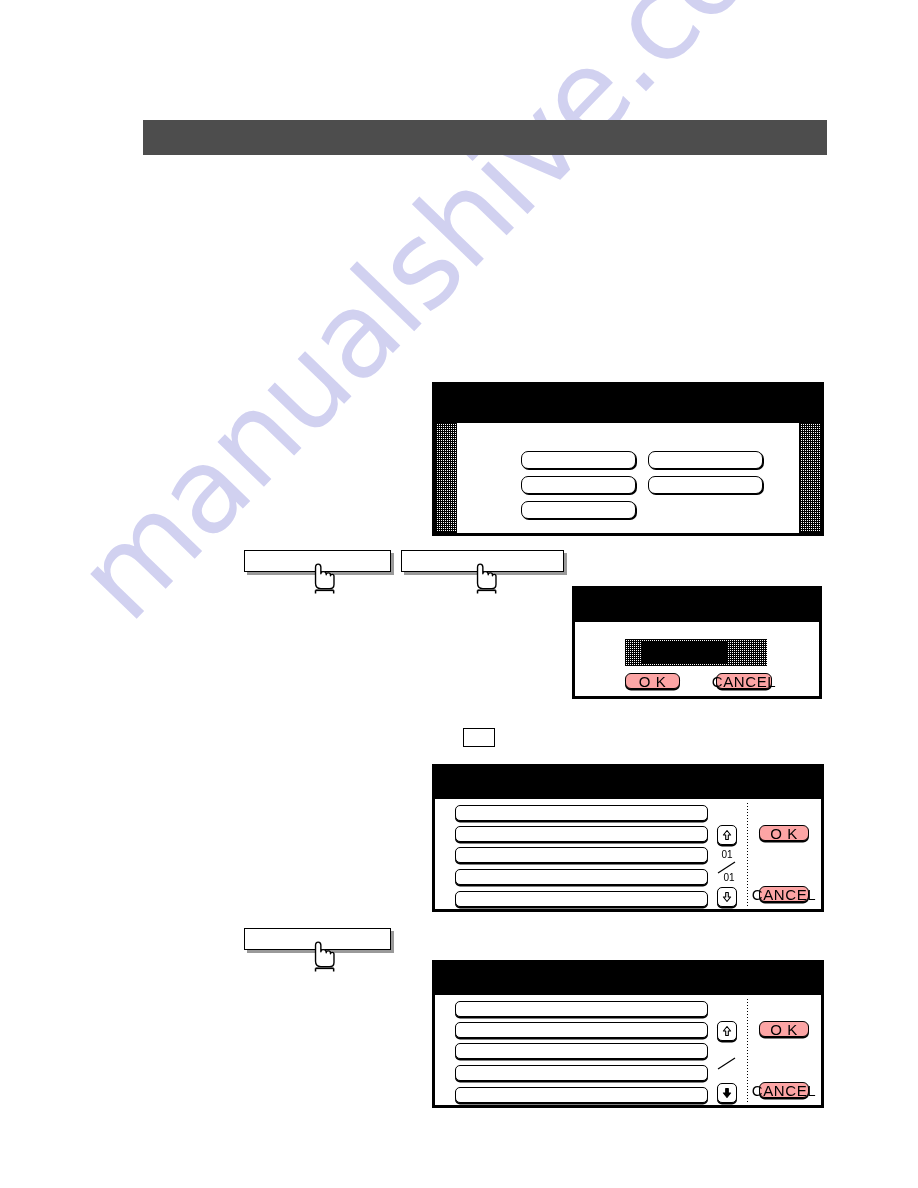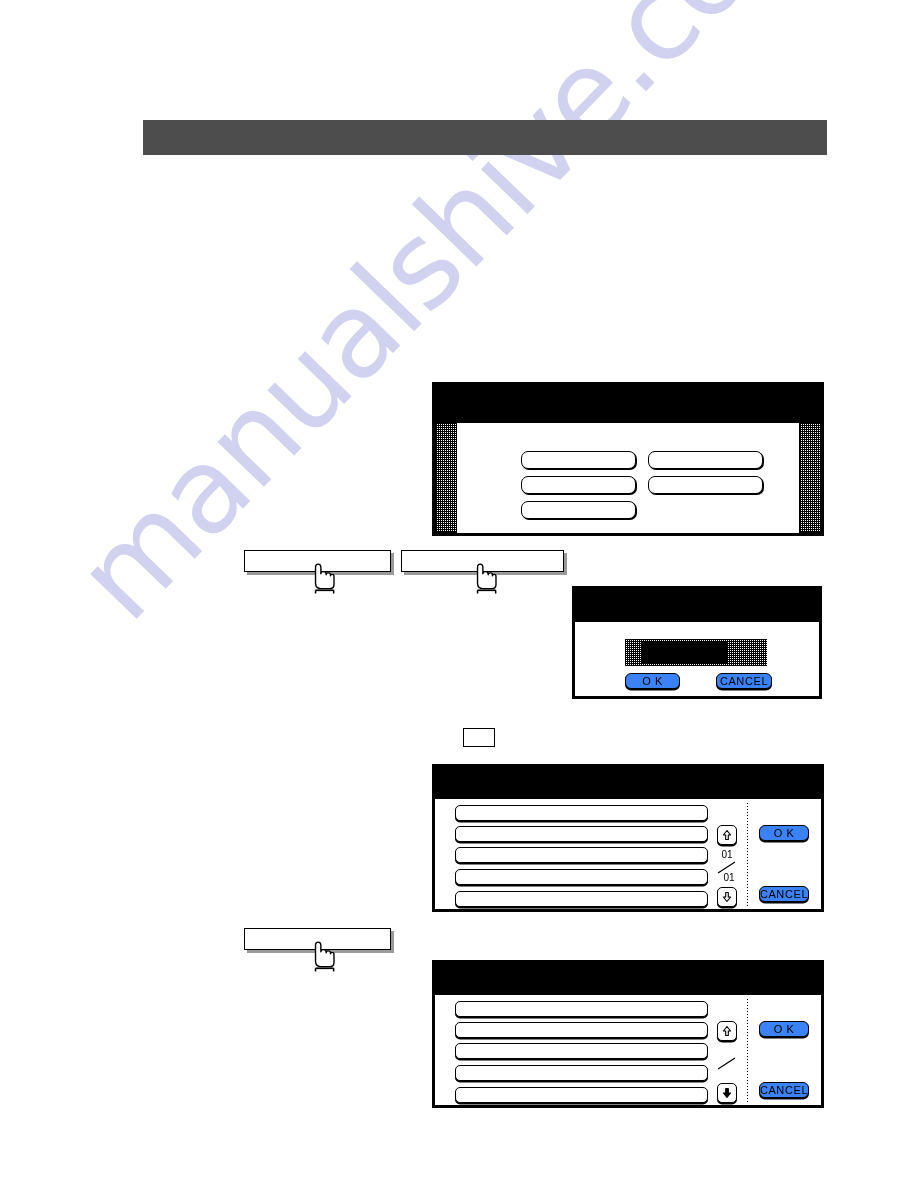--- a/index.html
+++ b/index.html
@@ -188,26 +188,26 @@
     box-shadow: 0 1.4px 0 0 #000;
     color: #000;
     font-size: 1px;
     overflow: hidden;
   }
 
   
   .lcd-btn {
     position: absolute;
     box-sizing: border-box;
-    background: #3b82f6;
+    background: #fca5a5;
     border: 1.3px solid #000;
     border-radius: 6px;
     box-shadow: 0 1.5px 0 0 #000;
     font-family: "Liberation Sans", sans-serif;
-    font-size: 11px;
+    font-size: 15px;
     letter-spacing: 0.6px;
     color: #000;
     display: flex;
     align-items: center;
     justify-content: center;
     text-align: center;
     line-height: 1;
   }
 
   

